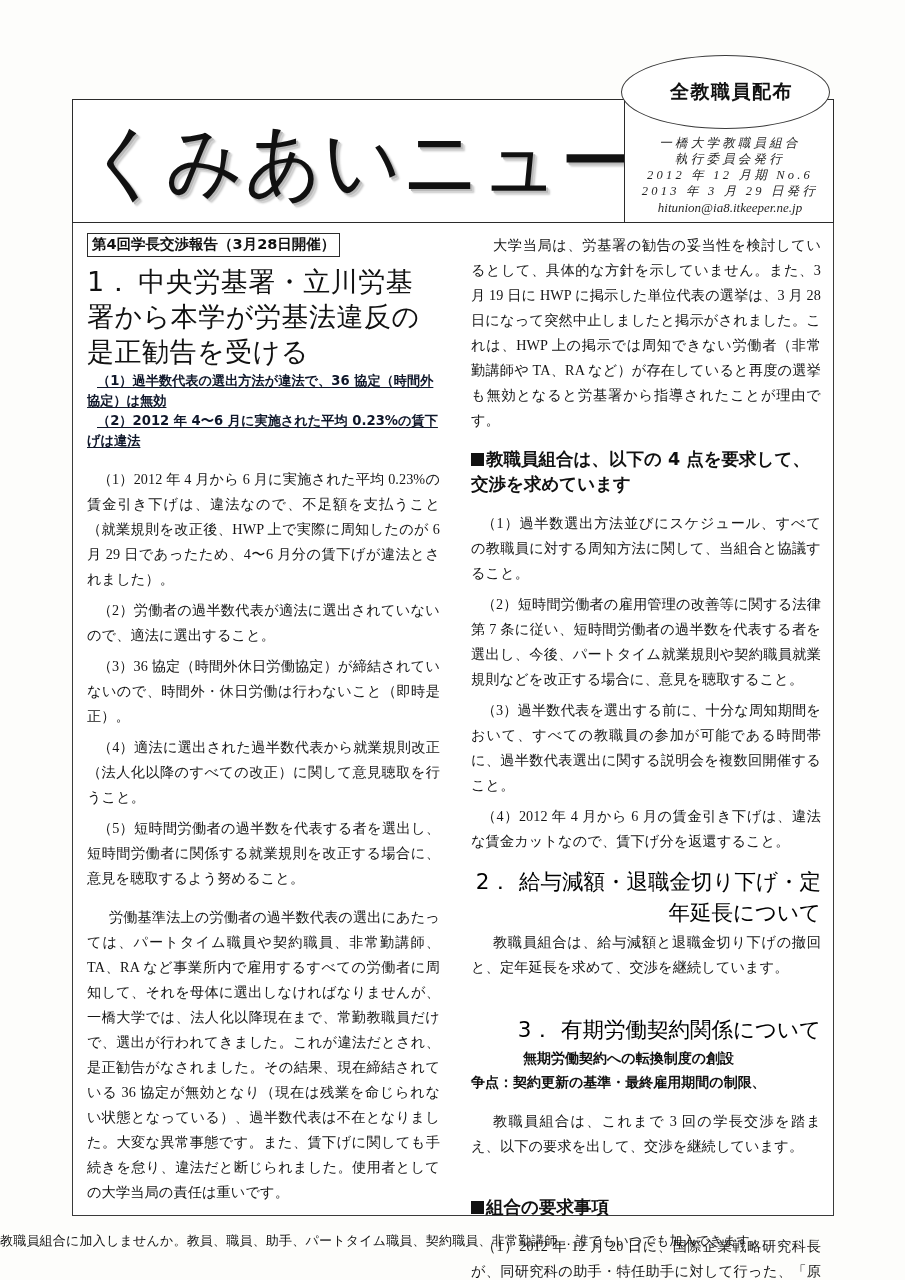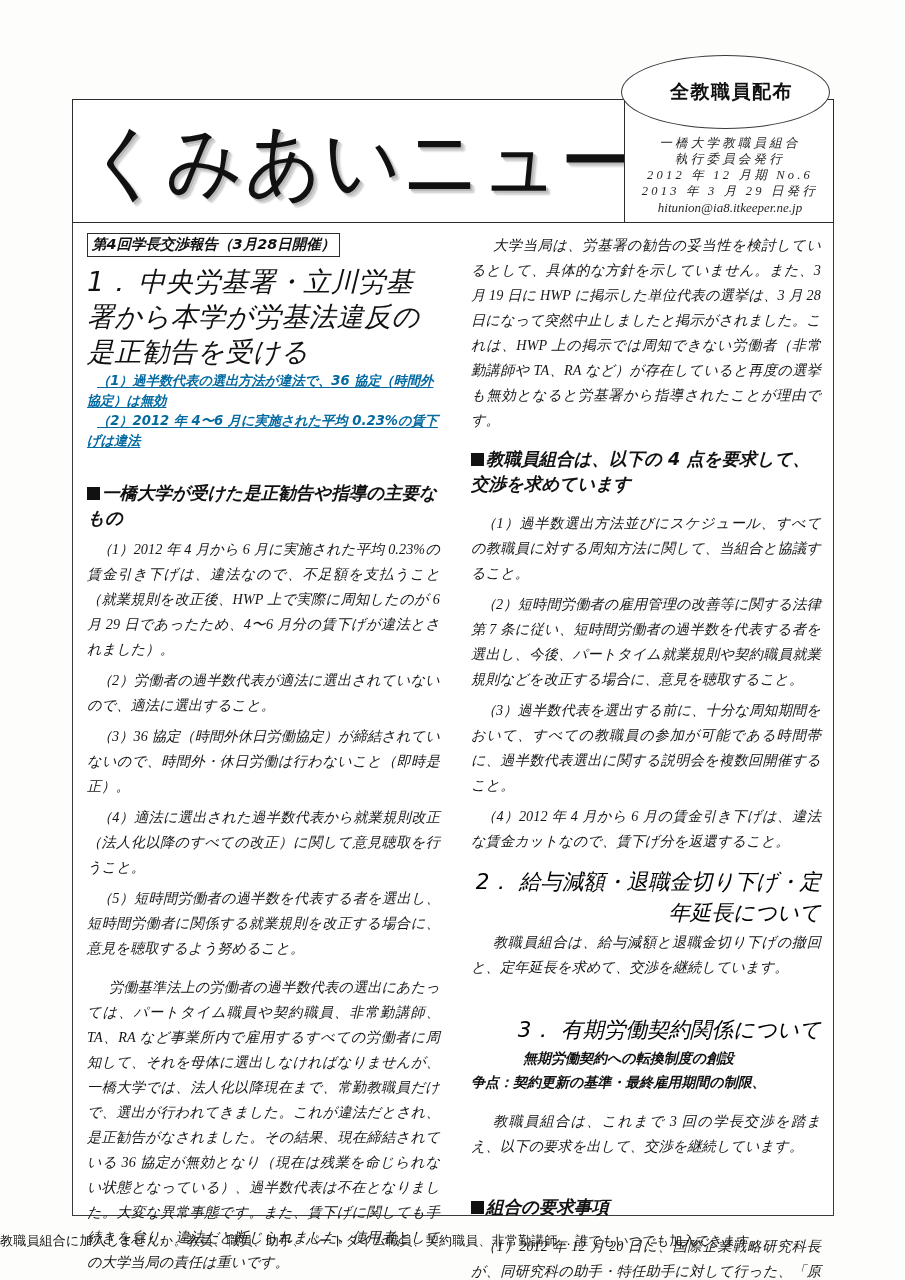--- a/index.html
+++ b/index.html
@@ -127,21 +127,20 @@
     left: 0; top: 0;
     width: 762px;
     height: 993px;
     display: flex;
     box-sizing: border-box;
     padding: 10px 14px 8px 14px;
   }
   .col {
     width: 367px;
     box-sizing: border-box;
-    font-style: italic;
   }
   .col.left { padding-right: 14px; }
   .col.right { padding-left: 17px; }
 
   
   .tagbox {
     display: inline-block;
     border: 1px solid #2b2b2b;
     padding: 1px 4px 2px 4px;
     font-family: "DejaVu Sans", sans-serif;
@@ -160,21 +159,21 @@
     margin: 4px 0 2px 0;
     color: #111;
   }
   h1.big .num { margin-right: 6px; }
 
   .under-item {
     font-family: "DejaVu Sans", sans-serif;
     font-weight: bold;
     font-size: 13.2px;
     line-height: 20px;
-    color: #0369a1;
+    color: #0f172a;
     margin: 0;
     text-indent: 10px;
   }
   .under-item u {
     text-decoration: underline;
     text-underline-offset: 2px;
   }
 
   h2.sec {
     font-family: "DejaVu Sans", sans-serif;
@@ -279,23 +278,20 @@
         <p class="under-item">
           <u>（1）過半数代表の選出方法が違法で、36 協定（時間外協定）は無効</u>
         </p>
         <p class="under-item">
           <u>（2）2012 年 4〜6 月に実施された平均 0.23%の賃下げは違法</u>
         </p>
 
         <div class="spacer-md"></div>
 
 
-        <h2 class="sec">
-          <span class="sq"></span><span>一橋大学が受けた是正勧告や指導の主要なもの</span>
-        </h2>
 
         <p class="body item">（1）2012 年 4 月から 6 月に実施された平均 0.23%の賃金引き下げは、違法なので、不足額を支払うこと（就業規則を改正後、HWP 上で実際に周知したのが 6 月 29 日であったため、4〜6 月分の賃下げが違法とされました）。</p>
         <p class="body item">（2）労働者の過半数代表が適法に選出されていないので、適法に選出すること。</p>
         <p class="body item">（3）36 協定（時間外休日労働協定）が締結されていないので、時間外・休日労働は行わないこと（即時是正）。</p>
         <p class="body item">（4）適法に選出された過半数代表から就業規則改正（法人化以降のすべての改正）に関して意見聴取を行うこと。</p>
         <p class="body item">（5）短時間労働者の過半数を代表する者を選出し、短時間労働者に関係する就業規則を改正する場合に、意見を聴取するよう努めること。</p>
 
         <div class="spacer-sm"></div>
 
         <p class="body indent">労働基準法上の労働者の過半数代表の選出にあたっては、パートタイム職員や契約職員、非常勤講師、TA、RA など事業所内で雇用するすべての労働者に周知して、それを母体に選出しなければなりませんが、一橋大学では、法人化以降現在まで、常勤教職員だけで、選出が行われてきました。これが違法だとされ、是正勧告がなされました。その結果、現在締結されている 36 協定が無効となり（現在は残業を命じられない状態となっている）、過半数代表は不在となりました。大変な異常事態です。また、賃下げに関しても手続きを怠り、違法だと断じられました。使用者としての大学当局の責任は重いです。</p>

